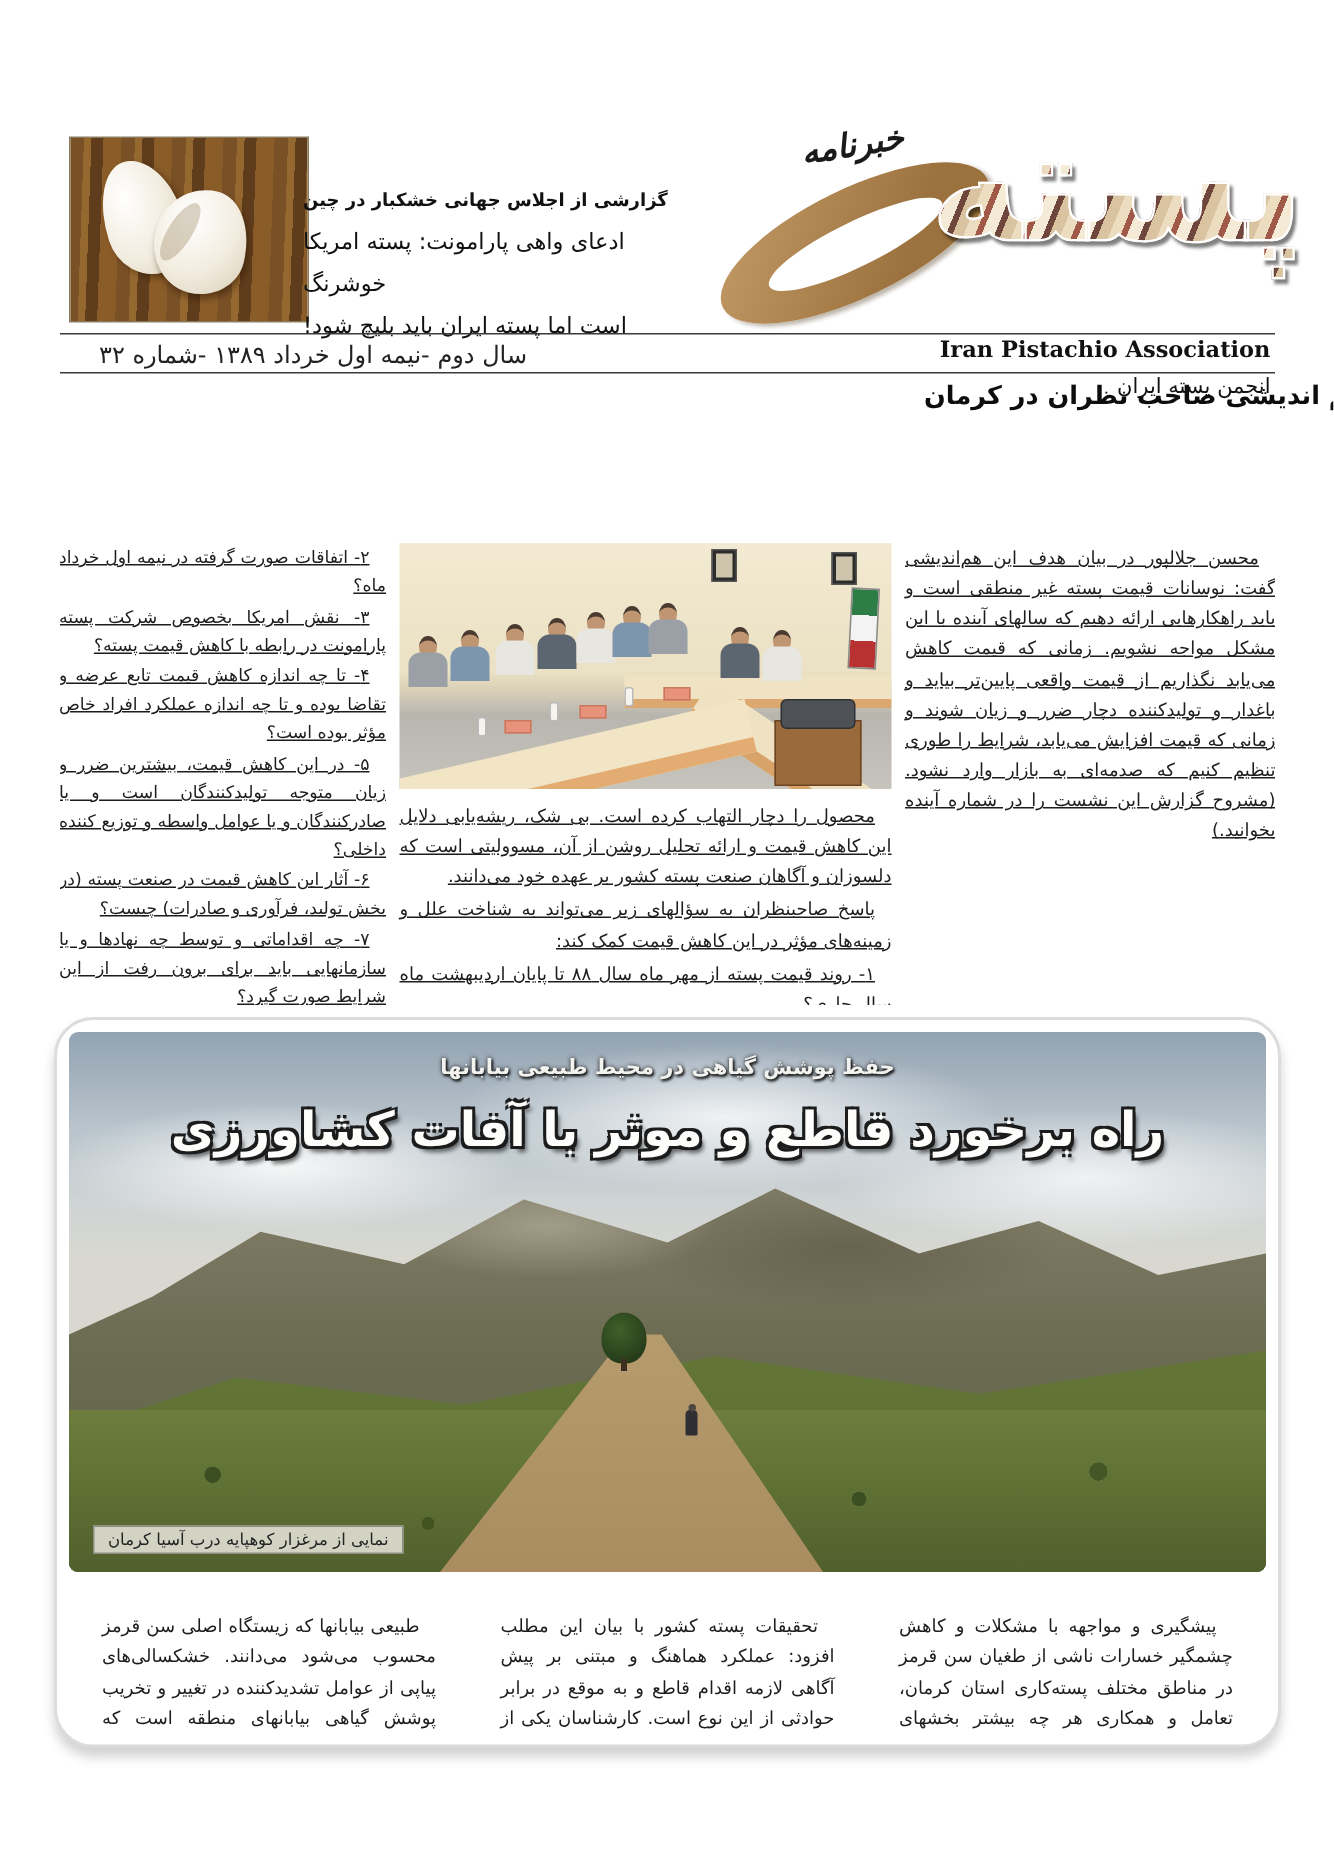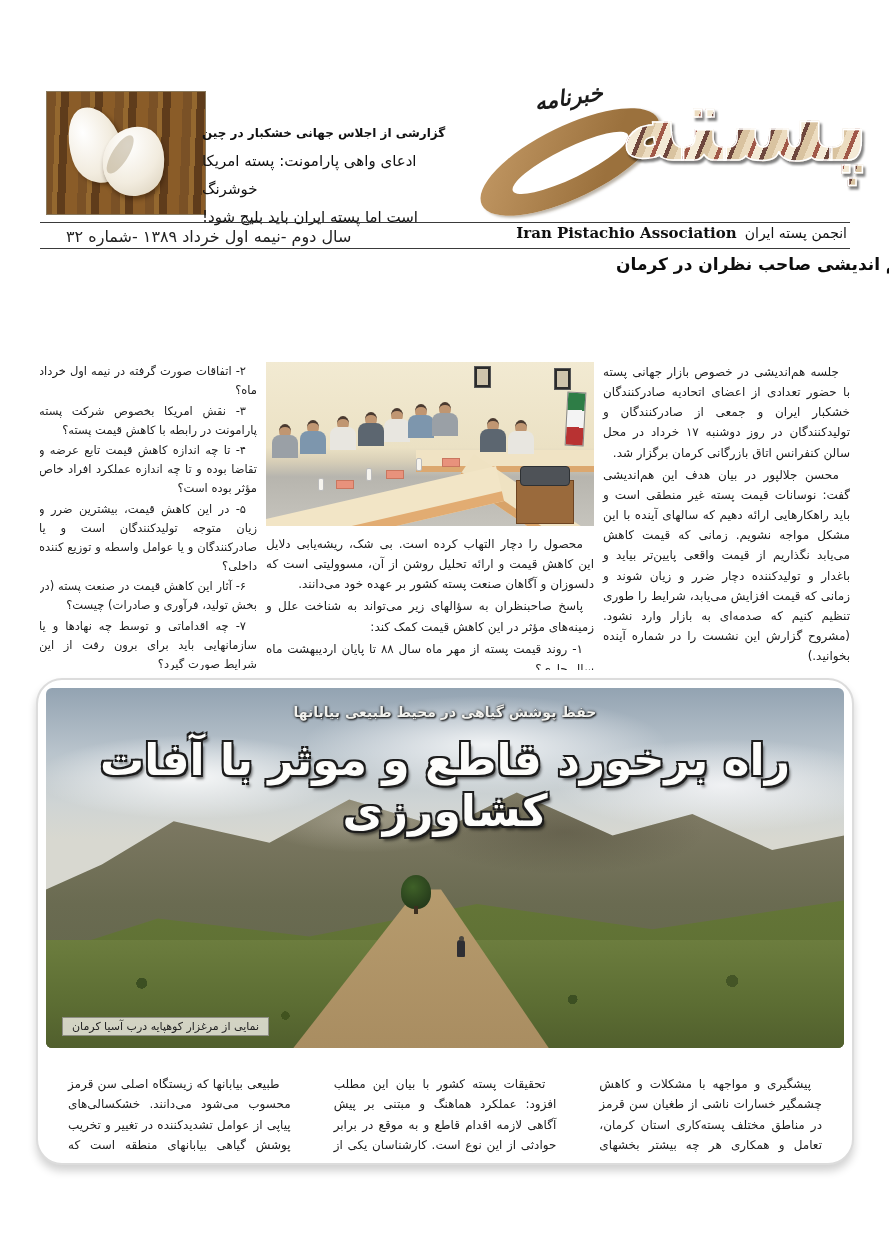--- a/index.html
+++ b/index.html
@@ -42,34 +42,34 @@
     filter:drop-shadow(2px 3px 1px rgba(0,0,0,.5));
   }
   .logo-newsletter{
     position:absolute;left:64px;top:6px;font-family:"DejaVu Serif",serif;font-style:italic;
     font-weight:bold;font-size:22px;color:#1a1a1a;transform:rotate(-9deg);
   }
   .rule{position:absolute;left:40px;width:810px;border-top:1.6px solid #3a3a3a;}
   .rule-top{top:222px;}
   .rule-bot{top:248px;}
   .issue-line{position:absolute;left:42px;top:227px;direction:rtl;font-size:16px;color:#222;margin-left:24px;}
-  .assoc-line{position:absolute;right:42px;top:224px;display:flex;gap:8px;align-items:center;}
+  .assoc-line{position:absolute;right:42px;top:224px;display:flex;gap:8px;align-items:flex-end;flex-direction:column;}
   .assoc-en{font-family:"DejaVu Serif",serif;font-weight:bold;font-size:15px;color:#111;}
   .assoc-fa{direction:rtl;font-weight:normal;font-size:14px;color:#111;}
   
   .lead-kicker{position:absolute;left:0;top:254px;width:100%;direction:rtl;font-weight:bold;font-size:17px;color:#0d0d0d;padding-left:22px;}
   .lead-headline{
     position:absolute;left:0;top:276px;width:100%;text-align:center;direction:rtl;
     font-weight:bold;font-size:52px;color:#3c2525;letter-spacing:-1px;
   }
   .lead-cols{
     position:absolute;left:40px;top:362px;width:810px;height:308px;
     display:flex;direction:rtl;gap:9px;overflow:hidden;
   }
-  .lead-cols p{margin:0 0 2px;direction:rtl;text-align:justify;font-size:12px;line-height:1.68;text-indent:11px;}
+  .lead-cols p{margin:0 0 2px;direction:rtl;text-align:justify;font-size:12px;line-height:1.68;text-indent:11px;text-decoration:underline;}
   .col-r{width:247px;flex:none;}
   .col-m{width:328px;flex:none;}
   .col-l{width:218px;flex:none;}
   .col-l p{font-size:11.5px;line-height:1.64;}
   
   .conf{position:relative;width:328px;height:164px;margin-bottom:8px;overflow:hidden;
     background:linear-gradient(180deg,#f2ead2 0%,#ebe1c4 52%,#d9d0b8 60%,#b7b5ae 70%,#c6c4bd 100%);}
   .conf .portrait{position:absolute;width:15px;height:20px;background:#2c2c2c;border:1px solid #555;}
   .conf .portrait:after{content:"";position:absolute;left:2px;top:2px;right:2px;bottom:2px;background:#cfc4ac;}
   .conf .p1{left:208px;top:4px;}
@@ -129,21 +129,21 @@
   .land .tree:after{content:"";position:absolute;left:13px;bottom:-5px;width:4px;height:8px;background:#3c2f20;}
   .land .walker{position:absolute;left:51.5%;top:70%;width:8px;height:17px;border-radius:3px 3px 1px 1px;background:#2e2e33;}
   .land .walker:after{content:"";position:absolute;left:2px;top:-4px;width:5px;height:5px;border-radius:50%;background:#4c4740;}
   .land-kicker{
     position:absolute;left:0;top:16px;width:100%;text-align:center;direction:rtl;
     font-size:14px;font-weight:bold;color:#f2f2ee;
     text-shadow:0 0 3px #222,1px 1px 2px #000;
   }
   .land-headline{
     position:absolute;left:0;top:46px;width:100%;text-align:center;direction:rtl;
-    font-size:44px;font-weight:bold;color:#fdfdfb;letter-spacing:-1px;
+    font-size:32px;font-weight:bold;color:#fdfdfb;letter-spacing:-1px;
     text-shadow:-2px -2px 0 #1c1c1c,2px -2px 0 #1c1c1c,-2px 2px 0 #1c1c1c,2px 2px 0 #1c1c1c,3px 4px 3px rgba(0,0,0,.55);
   }
   .land-caption{
     position:absolute;left:16px;bottom:12px;direction:rtl;font-size:11px;color:#222;
     background:rgba(238,236,228,.82);border:1px solid #8d8d83;padding:2px 9px;
   }
   .card-cols{
     position:absolute;left:14px;right:14px;top:378px;bottom:10px;
     display:flex;direction:rtl;gap:11px;overflow:hidden;
   }
@@ -176,21 +176,20 @@
   <div class="assoc-line">
     <span class="assoc-en">Iran Pistachio Association</span>
     <span class="assoc-fa">انجمن پسته ایران</span>
   </div>
   <div class="rule rule-bot"></div>
 
   <div class="lead-kicker">هم اندیشی صاحب نظران در کرمان</div>
 
   <div class="lead-cols">
     <div class="col-r">
-      <p>جلسه هم‌اندیشی در خصوص بازار جهانی پسته با حضور تعدادی از اعضای اتحادیه صادرکنندگان خشکبار ایران و جمعی از صادرکنندگان و تولیدکنندگان در روز دوشنبه ۱۷ خرداد در محل سالن کنفرانس اتاق بازرگانی کرمان برگزار شد.</p>
       <p>محسن جلالپور در بیان هدف این هم‌اندیشی گفت: نوسانات قیمت پسته غیر منطقی است و باید راهکارهایی ارائه دهیم که سالهای آینده با این مشکل مواجه نشویم. زمانی که قیمت کاهش می‌یابد نگذاریم از قیمت واقعی پایین‌تر بیاید و باغدار و تولیدکننده دچار ضرر و زیان شوند و زمانی که قیمت افزایش می‌یابد، شرایط را طوری تنظیم کنیم که صدمه‌ای به بازار وارد نشود. (مشروح گزارش این نشست را در شماره آینده بخوانید.)</p>
 
     </div>
 
     <div class="col-m">
       <div class="conf">
         <div class="portrait p1"></div>
         <div class="portrait p2"></div>
         <div class="flag"></div>
         <div class="table-back"></div>

